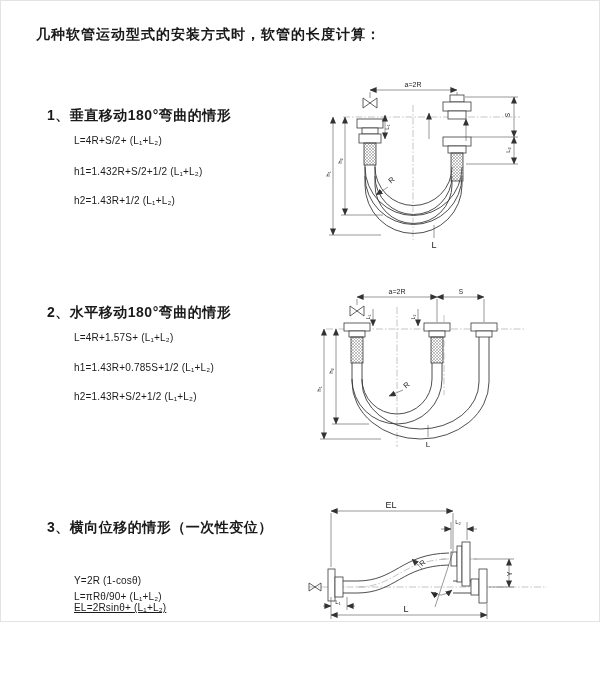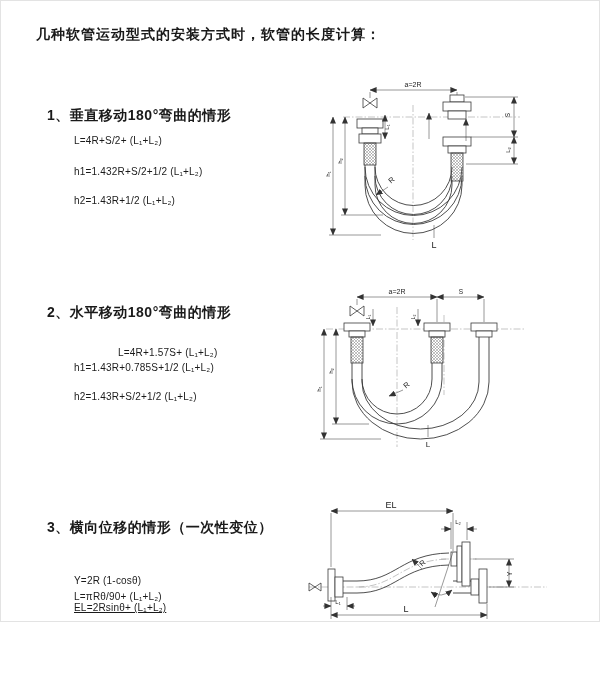--- a/index.html
+++ b/index.html
@@ -17,21 +17,21 @@
 <div id="page">
 
   <div class="title">几种软管运动型式的安装方式时，软管的长度计算：</div>
 
   <div class="heading" style="left:46px;top:106px;">1、垂直移动180°弯曲的情形</div>
   <div class="formula" style="left:73px;top:134px;">L=4R+S/2+ (L₁+L₂)</div>
   <div class="formula" style="left:73px;top:165px;">h1=1.432R+S/2+1/2 (L₁+L₂)</div>
   <div class="formula" style="left:73px;top:194px;text-align:center;">h2=1.43R+1/2 (L₁+L₂)</div>
 
   <div class="heading" style="left:46px;top:303px;">2、水平移动180°弯曲的情形</div>
-  <div class="formula" style="left:73px;top:346px;margin-left:44px;">L=4R+1.57S+ (L₁+L₂)</div>
+  <div class="formula" style="left:73px;top:331px;">L=4R+1.57S+ (L₁+L₂)</div>
   <div class="formula" style="left:73px;top:361px;">h1=1.43R+0.785S+1/2 (L₁+L₂)</div>
   <div class="formula" style="left:73px;top:390px;">h2=1.43R+S/2+1/2 (L₁+L₂)</div>
 
   <div class="heading" style="left:46px;top:518px;">3、横向位移的情形（一次性变位）</div>
   <div class="formula" style="left:73px;top:546px;margin-top:44px;">L=πRθ/90+ (L₁+L₂)</div>
   <div class="formula" style="left:73px;top:574px;">Y=2R (1-cosθ)</div>
   <div class="formula" style="left:73px;top:601px;text-decoration:underline;">EL=2Rsinθ+ (L₁+L₂)</div>
 
   <svg style="left:312px;top:76px;" width="215" height="180" viewBox="0 0 215 180">
     <defs>

